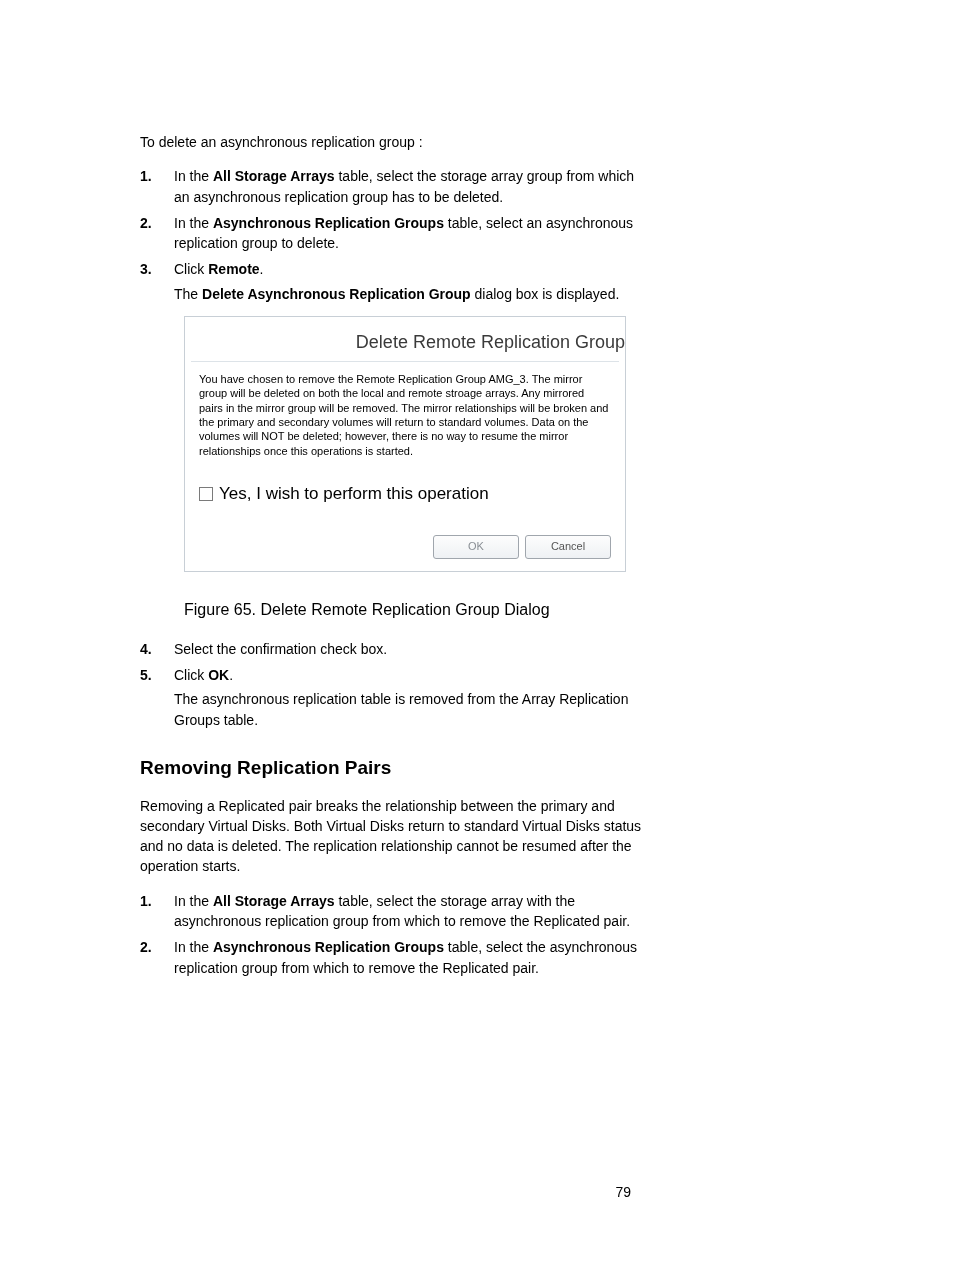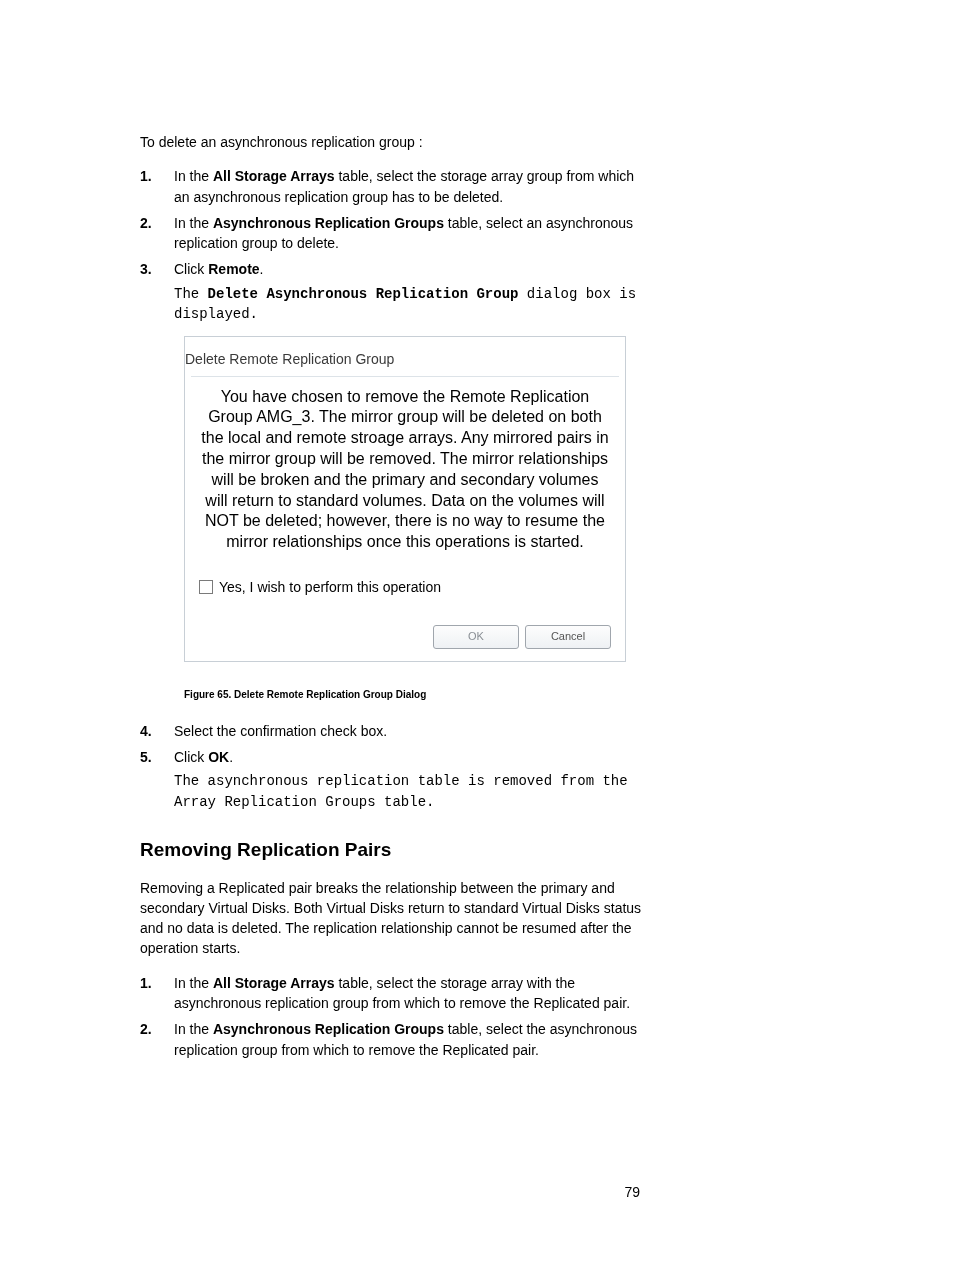--- a/index.html
+++ b/index.html
@@ -38,57 +38,55 @@
     content: counter(step) ".";
     position: absolute;
     left: 0;
     top: 0;
     font-weight: bold;
   }
   ol.steps.start4 { counter-reset: step 3; }
   ol.steps.again { counter-reset: step; }
   .afterstep {
     margin: 4px 0 10px 0;
-    font-family: Liberation Mono, monospace;
   }
   .dialog-wrap {
     margin: 8px 0 6px 44px;
     width: 442px;
     border: 1px solid #c8cfd6;
     background: #fff;
     padding: 0 0 12px 0;
     box-sizing: border-box;
   }
   .dialog-title {
-    text-align: left;
+    text-align: right;
     font-family: "Segoe UI Light", "Segoe UI", Arial, sans-serif;
-    font-size: 14px;
+    font-size: 18px;
     color: #3a3a3a;
     padding: 12px 0 6px 0;
   }
   .dialog-divider {
     height: 1px;
     background: #dde3e8;
     margin: 0 6px 10px 6px;
   }
   .dialog-body {
     font-family: Tahoma, Verdana, Arial, sans-serif;
-    font-size: 16px;
+    font-size: 11px;
     line-height: 1.3;
     padding: 0 14px;
     color: #000;
-    text-align: center;
   }
   .dialog-check {
     display: flex;
     align-items: center;
     gap: 6px;
     padding: 24px 14px 4px 14px;
     font-family: Tahoma, Verdana, Arial, sans-serif;
-    font-size: 14px;
+    font-size: 17px;
   }
   .dialog-check .box {
     width: 12px;
     height: 12px;
     border: 1px solid #7a7a7a;
     background: #fff;
     display: inline-block;
   }
   .dialog-buttons {
     display: flex;
@@ -103,35 +101,35 @@
     text-align: center;
     font-family: Tahoma, Verdana, Arial, sans-serif;
     font-size: 11px;
     border: 1px solid #a0a6ad;
     border-radius: 3px;
     background: linear-gradient(#fdfdfd, #eef1f4);
     color: #555;
   }
   .dialog-buttons .btn.ok { color: #8a8f95; }
   .figure-caption {
-    font-weight: bold;
-    font-size: 10px;
+    font-weight: normal;
+    font-size: 16px;
     margin: 26px 0 18px 44px;
   }
   h2.section {
     font-family: "Segoe UI", Arial, sans-serif;
     font-weight: bold;
     font-size: 19px;
     margin: 24px 0 14px 0;
     color: #000;
   }
   .page-number {
     position: absolute;
     bottom: 86px;
-    right: 118px;
+    right: 127px;
     font-size: 14px;
   }
 </style>
 </head>
 <body>
 
 <div class="page">
 
   <p class="lead">To delete an asynchronous replication group :</p>
 

